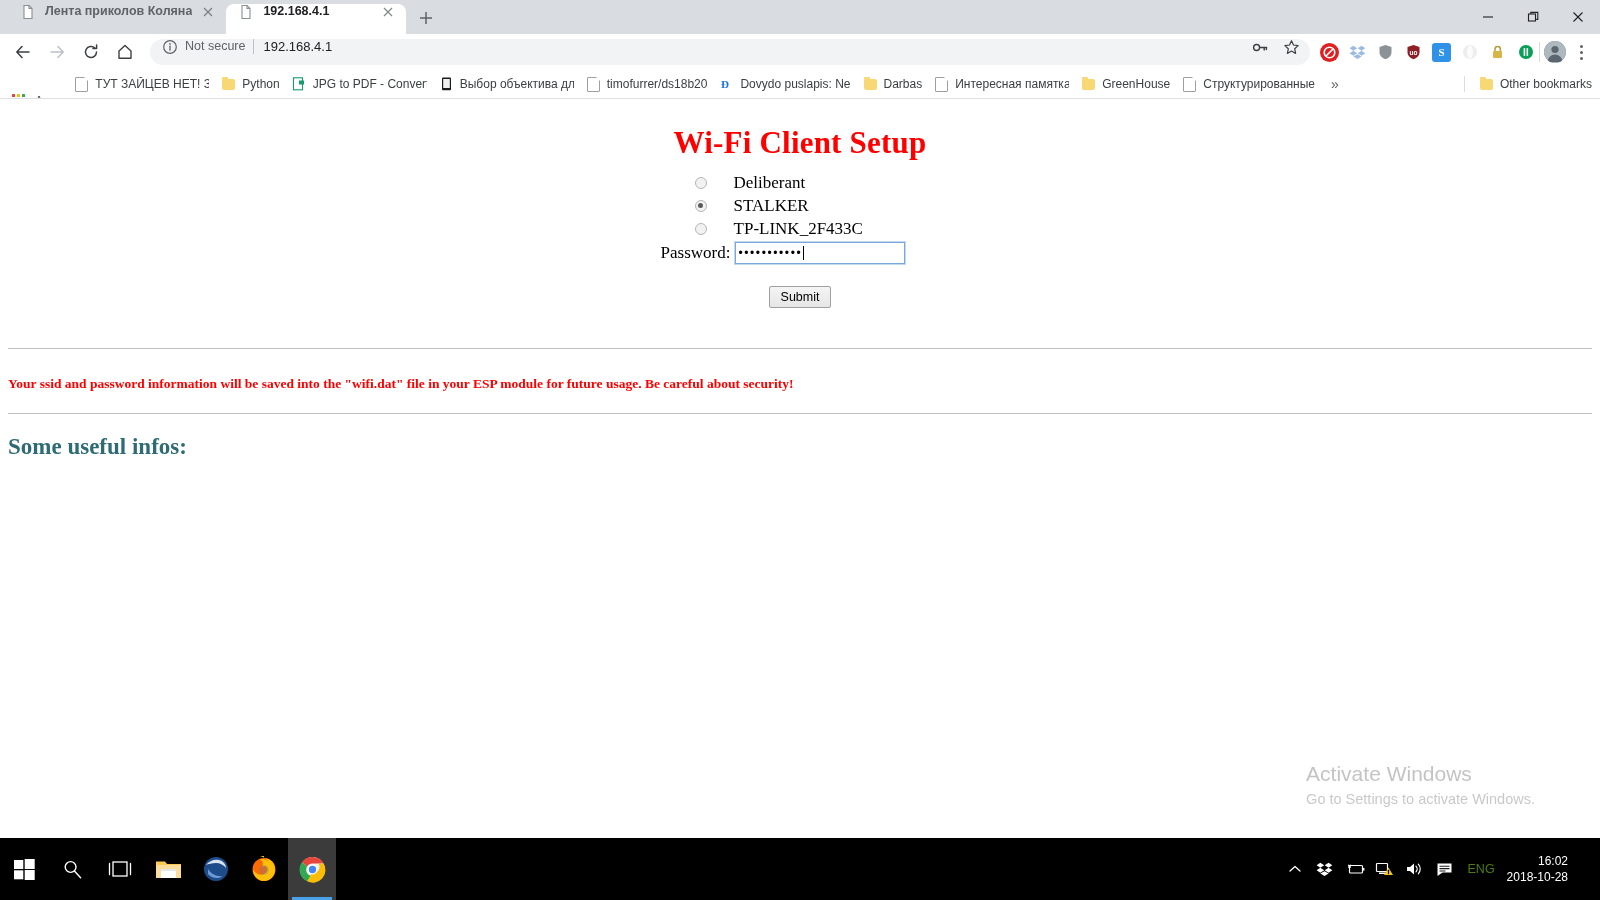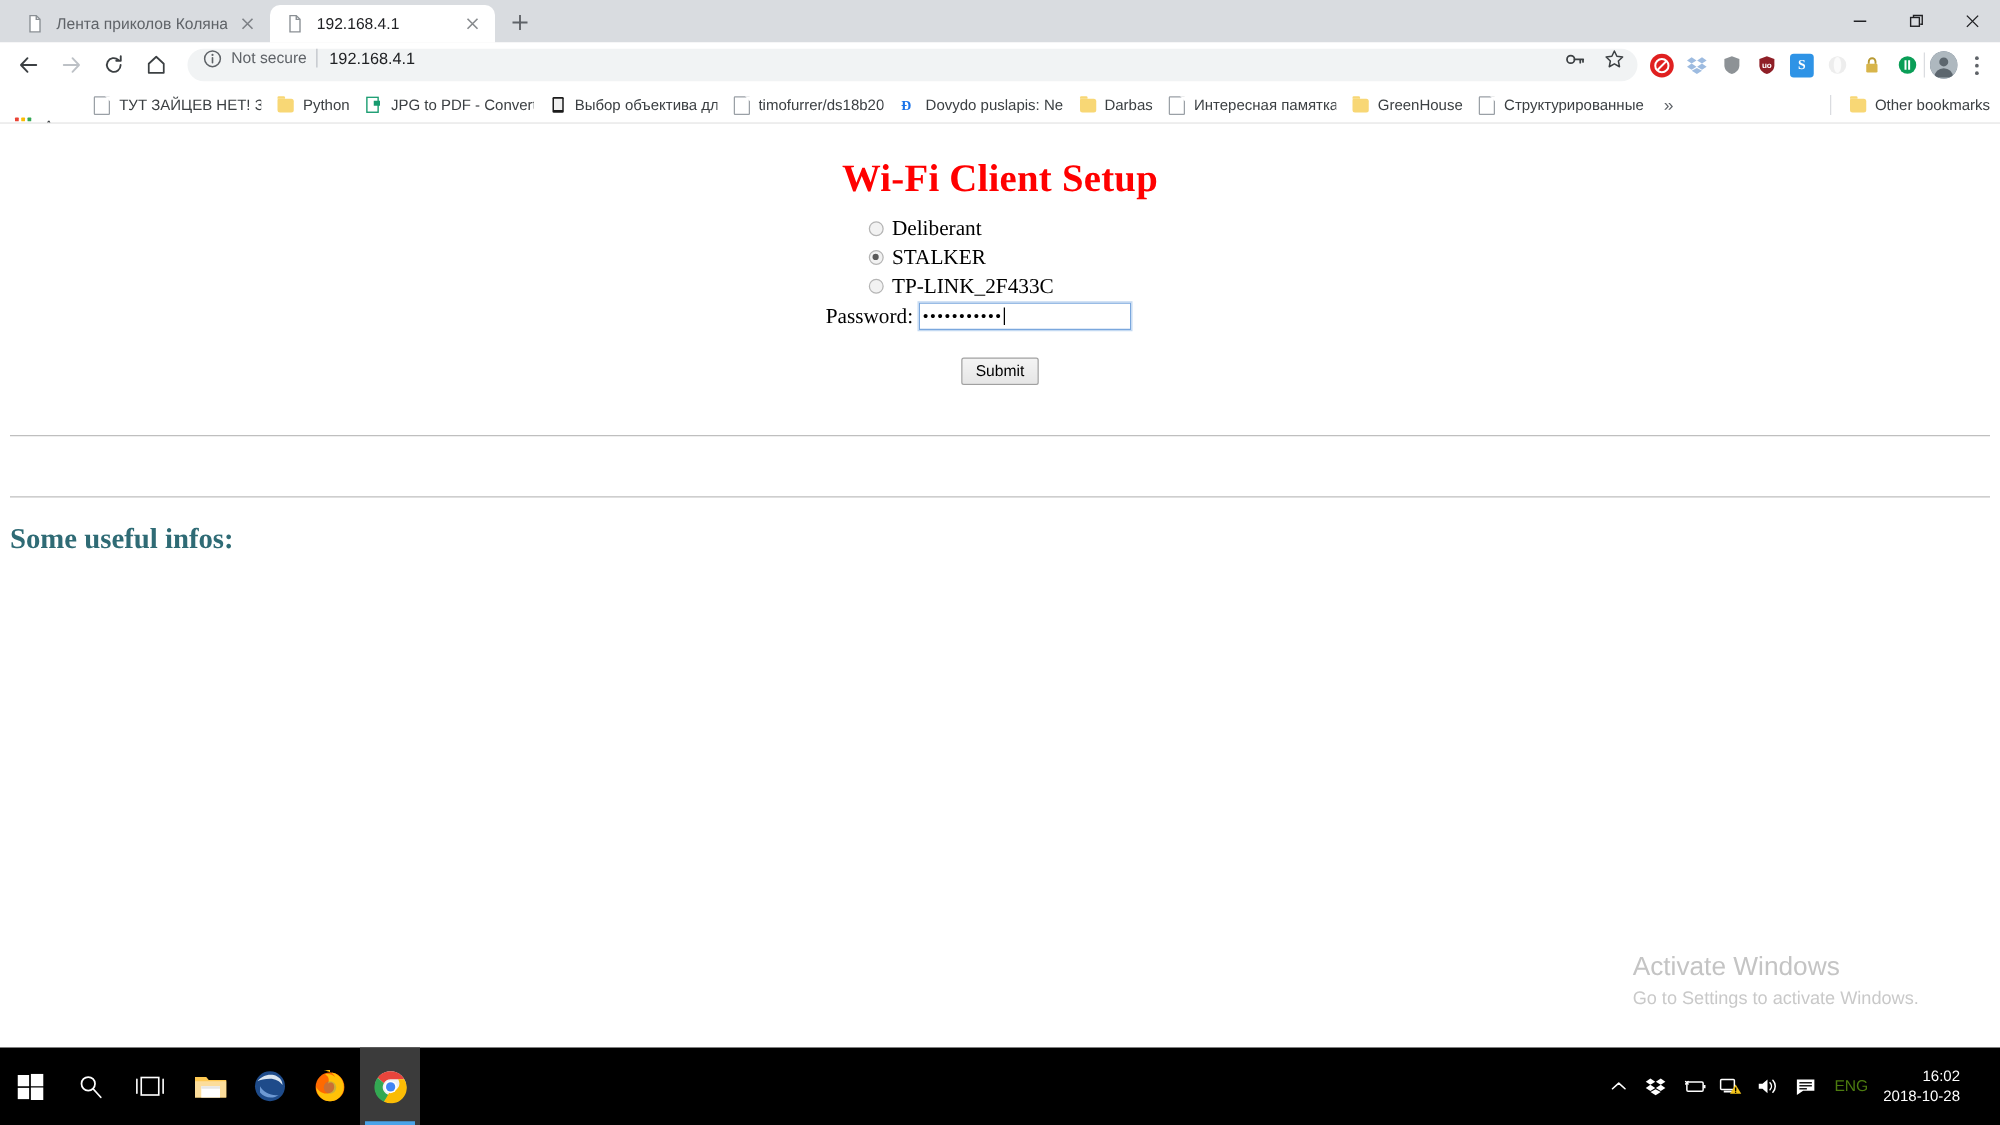--- a/index.html
+++ b/index.html
@@ -28,29 +28,29 @@
     height: 34px;
     background: #d9dce0;
     display: flex;
     align-items: flex-end;
     position: relative;
     padding-left: 8px;
   }
   .tab {
     height: 30px;
     display: flex;
-    align-items: center;
     padding: 0 10px 0 12px;
     border-radius: 8px 8px 0 0;
     font-size: 12.5px;
     color: #3c4043;
     max-width: 250px;
     min-width: 180px;
     box-sizing: border-box;
     position: relative;
+    font-weight: bold;
   }
   .tab.inactive {
     background: transparent;
     color: #5f6368;
   }
   .tab.active {
     background: #ffffff;
     color: #202124;
   }
   .tab .favicon {
@@ -286,20 +286,21 @@
     padding: 0;
   }
   .radio-row {
     display: flex;
     align-items: center;
     line-height: 23px;
     font-size: 17px;
     font-family: "Liberation Serif", serif;
     color: #000;
     white-space: nowrap;
+    gap: 20px;
   }
   .radio {
     width: 12px; height: 12px;
     border-radius: 50%;
     border: 1px solid #b5b5b5;
     background: #f2f2f2;
     margin-right: 7px;
     flex: 0 0 12px;
     position: relative;
     box-sizing: border-box;
@@ -776,20 +777,21 @@
         </div>
 
         <div class="submit-wrap">
           <button class="submit-btn">Submit</button>
         </div>
       </div>
 
       <div style="height:40px"></div>
       <hr class="rule">
       <div style="height:27px"></div>
+      <p class="warn">Your ssid and password information will be saved into the "wifi.dat" file in your ESP module for future usage. Be careful about security!</p>
       <div style="height:21px"></div>
       <hr class="rule">
       <div style="height:20px"></div>
 
       <h2 class="infos">Some useful infos:</h2>
 
 
     </div>
 
     <div class="watermark">

